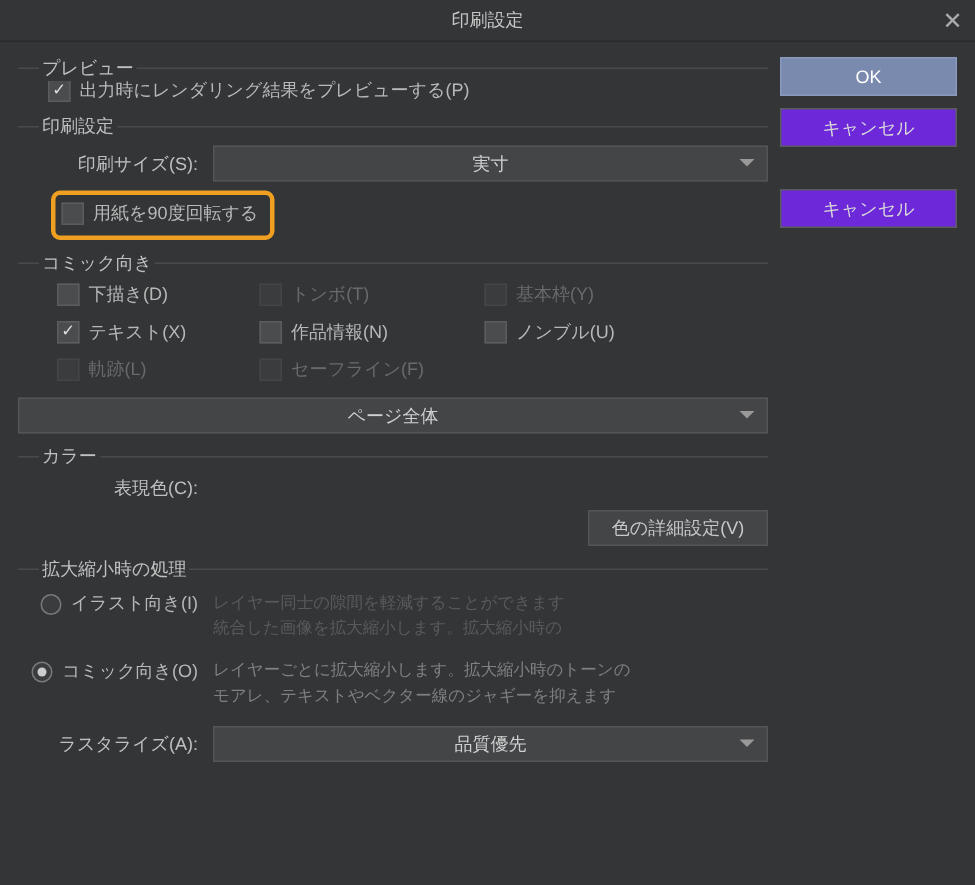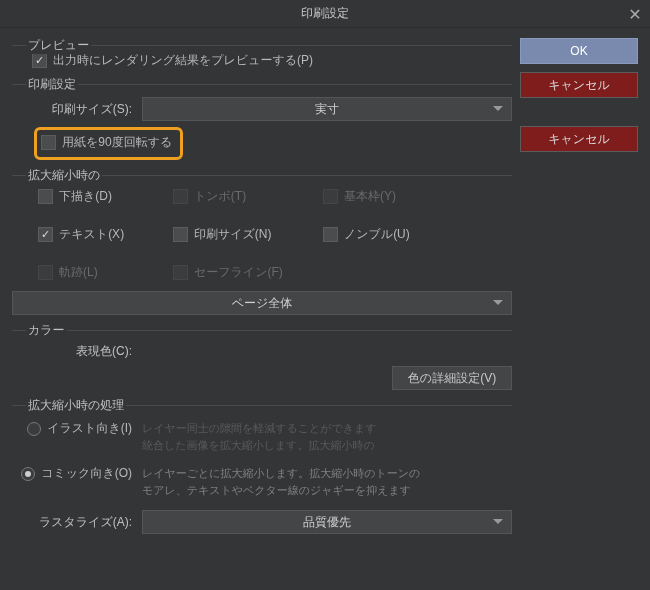--- a/index.html
+++ b/index.html
@@ -3,21 +3,21 @@
 <meta charset="utf-8">
 <style>
   * { box-sizing: border-box; margin: 0; padding: 0; font-family: "Meiryo", "MS Gothic", sans-serif; }
   body { background: #333537; width: 650px; height: 590px; overflow: hidden; color: #b8b8b8; font-size: 12px; }
   .titlebar { height: 28px; background: #333537; display: flex; align-items: center; justify-content: center; position: relative; border-bottom: 1px solid #2a2a2a; }
   .title { color: #c8c8c8; font-size: 12px; }
   .close-btn { position: absolute; right: 0; top: 0; width: 30px; height: 28px; display: flex; align-items: center; justify-content: center; color: #aaa; font-size: 16px; cursor: pointer; }
   .body { display: flex; padding: 10px 12px; }
   .left-col { flex: 1; padding-right: 8px; }
   .right-col { width: 118px; display: flex; flex-direction: column; gap: 8px; text-align: center; }
-  .btn { height: 26px; background: #7f1d1d; border: 1px solid #5a5c5e; color: #d8d8d8; display: flex; align-items: center; justify-content: center; font-size: 12px; cursor: pointer; }
+  .btn { height: 26px; background: #6d28d9; border: 1px solid #5a5c5e; color: #d8d8d8; display: flex; align-items: center; justify-content: center; font-size: 12px; cursor: pointer; }
   .btn-primary { background: #7a8aae; border: 1px solid #8a9abe; color: #fff; }
   .right-col .spacer { height: 12px; }
 
   .fieldset { position: relative; margin-bottom: 8px; padding-top: 8px; }
   .fieldset-legend { position: absolute; top: -1px; left: 14px; background: #333537; padding: 0 2px; color: #c0c0c0; font-size: 12px; }
   .fieldset-line { position: absolute; top: 7px; left: 0; right: 0; height: 1px; background: #4a4a4a; z-index: -1; }
 
   .row { display: flex; align-items: center; margin: 6px 0; }
   .label-col { width: 130px; text-align: right; padding-right: 10px; color: #c0c0c0; }
   .control-col { flex: 1; }
@@ -31,21 +31,21 @@
   .radio { display: inline-flex; align-items: center; gap: 6px; cursor: pointer; }
   .radio-circle { width: 14px; height: 14px; border: 1px solid #7a7a7a; border-radius: 50%; display: inline-flex; align-items: center; justify-content: center; background: #3a3c3e; }
   .radio-circle.checked::after { content: ""; width: 6px; height: 6px; background: #ccc; border-radius: 50%; }
 
   .select { height: 24px; background: #434547; border: 1px solid #555; display: flex; align-items: center; justify-content: center; position: relative; cursor: pointer; color: #d0d0d0; }
   .select .chev { position: absolute; right: 8px; top: 50%; transform: translateY(-50%); width: 10px; height: 6px; }
   .select .chev::after { content: ""; position: absolute; left: 0; top: 0; border-left: 5px solid transparent; border-right: 5px solid transparent; border-top: 5px solid #999; }
 
   .highlight { border: 3px solid #f0a020; border-radius: 6px; display: inline-block; padding: 4px 8px 4px 4px; margin-left: 22px; }
 
-  .check-grid { display: grid; grid-template-columns: 135px 150px 140px; row-gap: 21px; margin-left: 26px; margin-top: 6px; }
+  .check-grid { display: grid; grid-template-columns: 135px 150px 140px; row-gap: 8px; margin-left: 26px; margin-top: 6px; }
 
   .desc { color: #808080; font-size: 11px; line-height: 1.5; }
   .desc.disabled { color: #5a5a5a; }
 
   .btn-detail { height: 24px; background: #434547; border: 1px solid #555; color: #c8c8c8; display: flex; align-items: center; justify-content: center; cursor: pointer; }
 
   .radio-row { display: flex; align-items: flex-start; margin: 8px 0 12px 0; }
   .radio-label-col { width: 130px; text-align: right; padding-right: 10px; }
   .fieldset-body { padding-top: 6px; }
 </style>
@@ -94,21 +94,21 @@
               <span class="checkbox-box"></span>
               <span>用紙を90度回転する</span>
             </label>
           </span>
         </div>
       </div>
     </div>
 
     <div class="fieldset">
       <div class="fieldset-line"></div>
-      <span class="fieldset-legend">拡大縮小時の</span>
+      <span class="fieldset-legend">コミック向き</span>
       <div class="fieldset-body">
         <div class="check-grid">
           <label class="checkbox">
             <span class="checkbox-box"></span>
             <span>下描き(D)</span>
           </label>
           <label class="checkbox disabled">
             <span class="checkbox-box"></span>
             <span>トンボ(T)</span>
           </label>
@@ -116,21 +116,21 @@
             <span class="checkbox-box"></span>
             <span>基本枠(Y)</span>
           </label>
 
           <label class="checkbox">
             <span class="checkbox-box checked"></span>
             <span>テキスト(X)</span>
           </label>
           <label class="checkbox">
             <span class="checkbox-box"></span>
-            <span>印刷サイズ(N)</span>
+            <span>作品情報(N)</span>
           </label>
           <label class="checkbox">
             <span class="checkbox-box"></span>
             <span>ノンブル(U)</span>
           </label>
 
           <label class="checkbox disabled">
             <span class="checkbox-box"></span>
             <span>軌跡(L)</span>
           </label>

